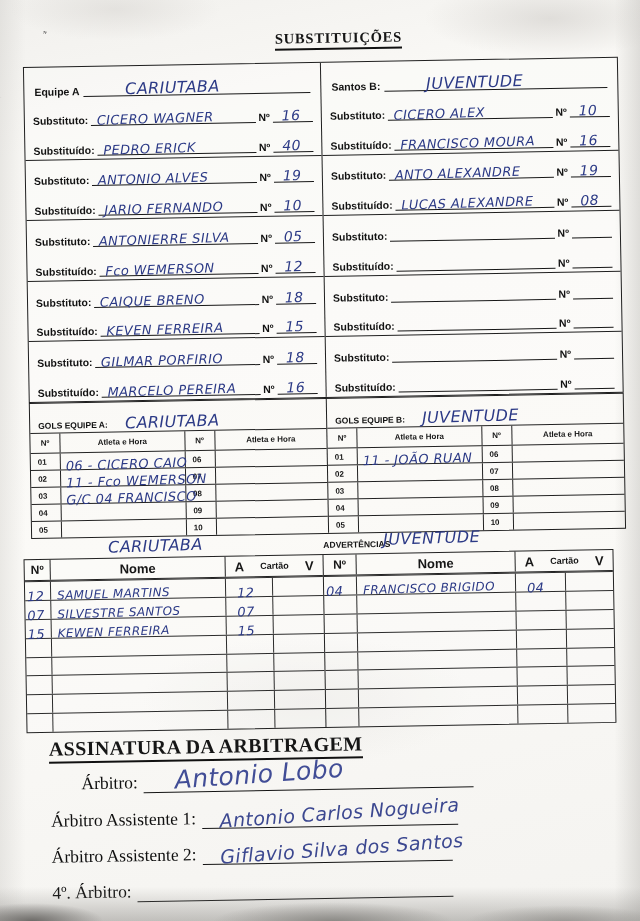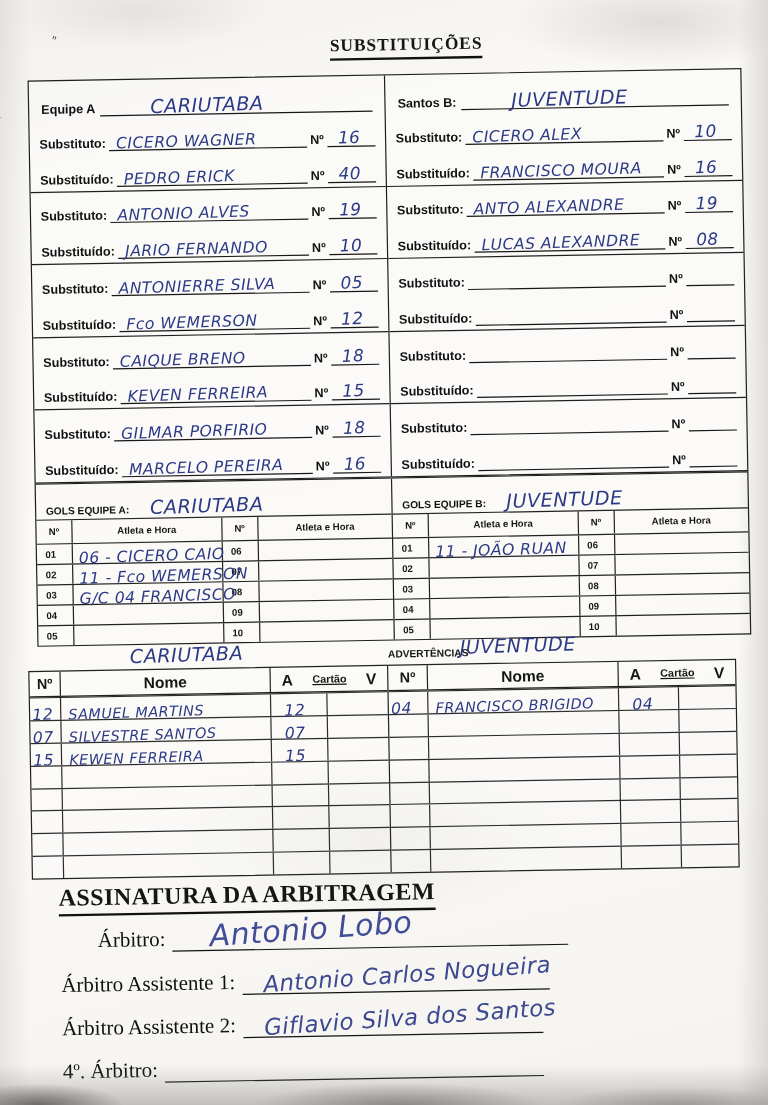--- a/index.html
+++ b/index.html
@@ -83,21 +83,21 @@
   .atable.lhs{width:298px;}
   .atable.rhs{flex:1;border-left:1.6px solid #222;}
   .ahead{height:20px;display:grid;border-bottom:1.4px solid #222;}
   .atable.lhs .ahead,.atable.lhs .arow{grid-template-columns:26px 1fr 47px 50px;}
   .atable.rhs .ahead,.atable.rhs .arow{grid-template-columns:33px 1fr 50px 47px;}
   .ah{display:flex;align-items:center;justify-content:center;font-weight:bold;}
   .ah.n{font-size:12px;border-right:1.3px solid #222;}
   .ah.nome{font-size:13px;border-right:1.3px solid #222;}
   .ah.cards{grid-column:3/5;justify-content:space-between;padding:0 9px;}
   .ah.cards .big{font-size:13px;font-weight:bold;}
-  .ah.cards .small{font-size:9px;font-weight:bold;font-style:normal;text-decoration:underline;}
+  .ah.cards .small{font-size:9px;font-weight:bold;font-style:normal;}
   .arow{flex:1;display:grid;border-top:1.2px solid #2c2c2c;min-height:0;}
   .arow:first-of-type{border-top:none;}
   .an,.anome,.aa{border-right:1.2px solid #2c2c2c;position:relative;}
   .an .hw{position:absolute;left:2px;bottom:-4px;font-size:13px;}
   .anome .hw{position:absolute;left:6px;bottom:-3px;font-size:12px;}
   .aa .hw{position:absolute;left:11px;bottom:-4px;font-size:13px;}
 
   
   .sig-title{position:absolute;top:733px;left:44px;font-family:"Liberation Serif",serif;
              font-weight:bold;font-size:20px;letter-spacing:.4px;border-bottom:2.2px solid #111;

